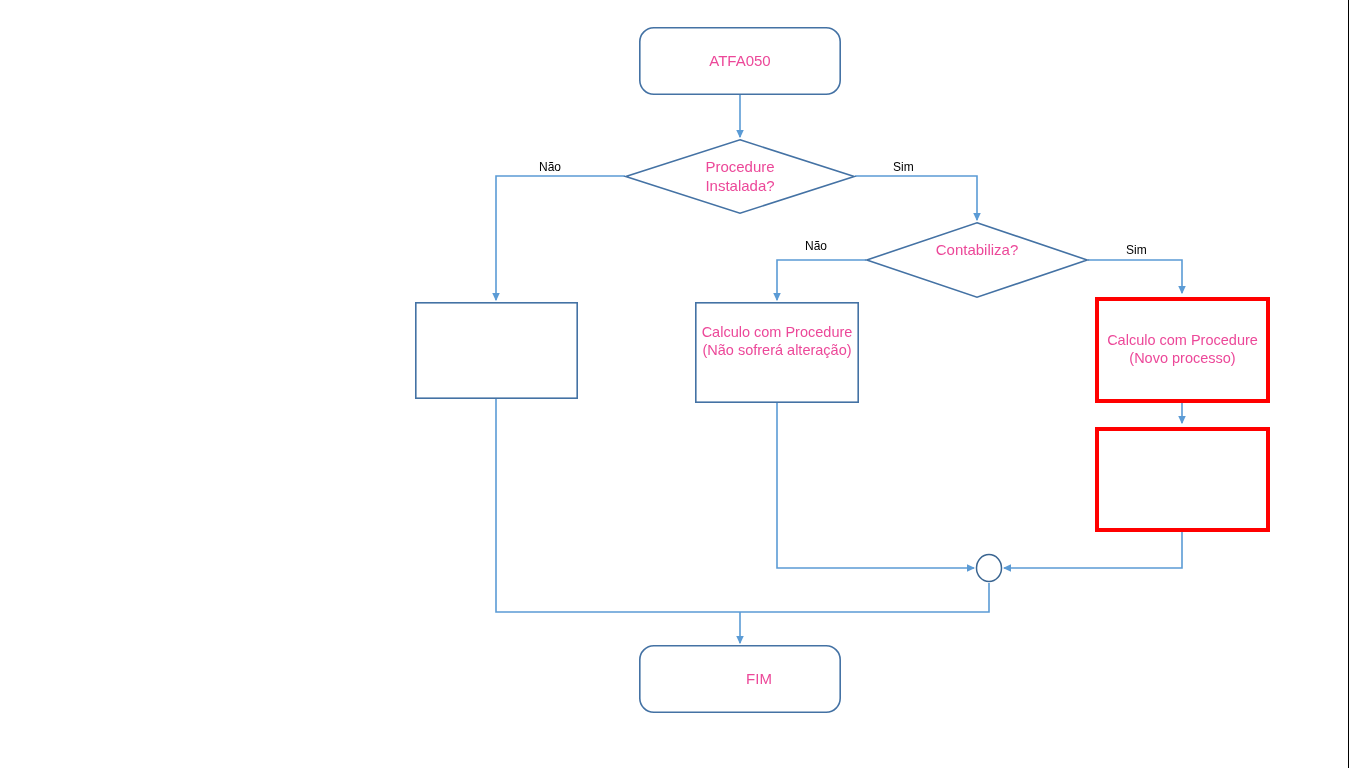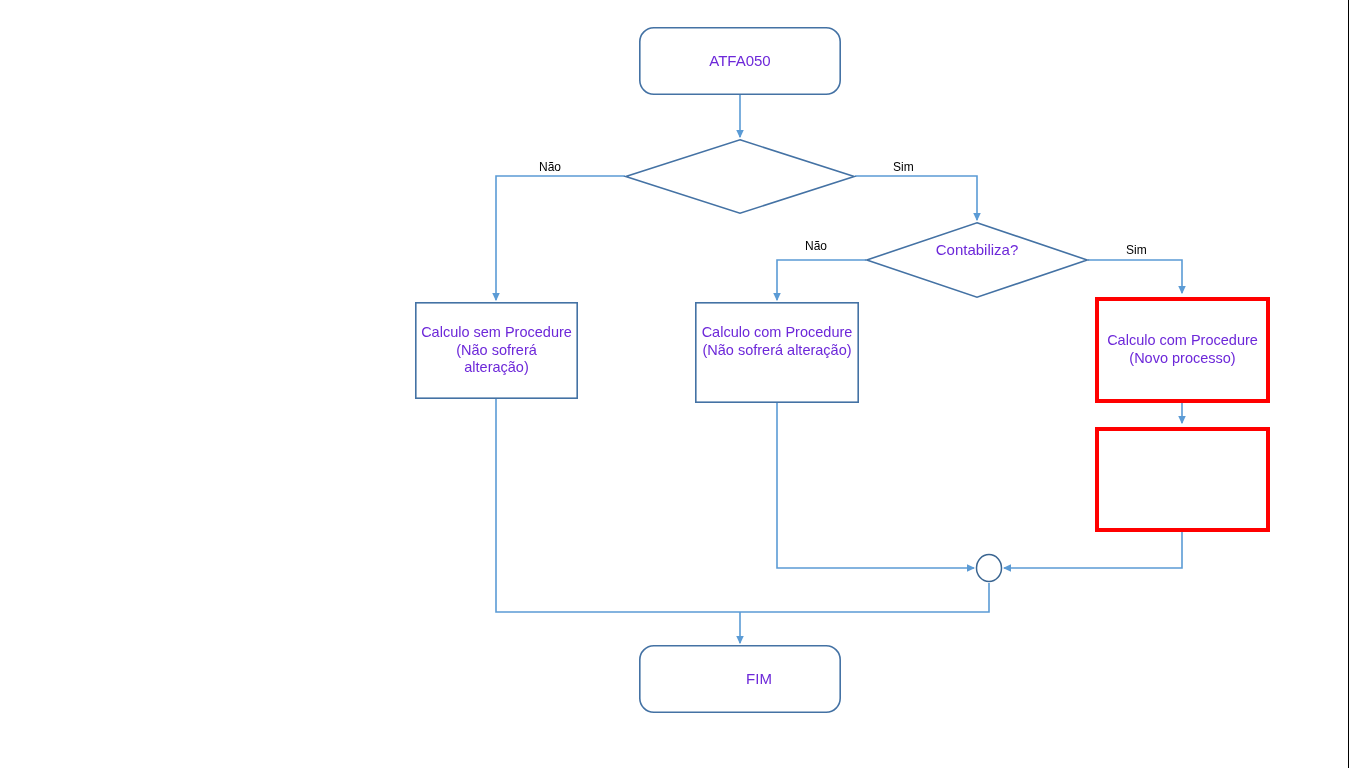--- a/index.html
+++ b/index.html
@@ -31,21 +31,21 @@
     left: 0;
     width: 1366px;
     height: 768px;
   }
   .node-label {
     position: absolute;
     display: flex;
     align-items: center;
     justify-content: center;
     text-align: center;
-    color: #6d28d9;
+    color: #ec4899;
     line-height: 1.22;
     white-space: pre-line;
     pointer-events: none;
   }
   .terminal-label { font-size: 15px; }
   .decision-label { font-size: 15px; }
   .process-label  { font-size: 14.5px; }
   .edge-label {
     position: absolute;
     font-size: 12px;
@@ -106,26 +106,25 @@
 
     <rect x="1097" y="429" width="171" height="101" fill="#ffffff" stroke="#FF0000" stroke-width="4"></rect>
 
     <ellipse cx="989" cy="568" rx="12.5" ry="13.5" fill="#ffffff" stroke="#3A6591" stroke-width="1.5"></ellipse>
 
     <rect x="639.8" y="645.8" width="200.4" height="66.4" rx="14" ry="14" fill="#ffffff" stroke="#4472A4" stroke-width="1.6"></rect>
   </svg>
 
   <div class="node-label terminal-label" style="left:639px; top:27px; width:202px; height:68px;">ATFA050</div>
 
+  <div class="node-label decision-label" style="left:625px; top:139px; width:230px; height:75px;">Procedure
+Instalada?</div>
 
   <div class="node-label decision-label" style="left:866px; top:212px; width:222px; height:76px;">Contabiliza?</div>
 
-  <div class="node-label process-label" style="left:413px; top:302px; width:167px; height:97px;">Calculo sem Procedure
-(Não sofrerá
-alteração)</div>
 
   <div class="node-label process-label" style="left:693px; top:302px; width:168px; height:101px; align-items:flex-start; padding-top:22px; box-sizing:border-box;">Calculo com Procedure
 (Não sofrerá alteração)</div>
 
   <div class="node-label process-label" style="left:1093px; top:297px; width:179px; height:106px;">Calculo com Procedure
 (Novo processo)</div>
 
 
   <div class="node-label terminal-label" style="left:639px; top:645px; width:202px; height:68px;padding-left:19px;">FIM</div>
 

